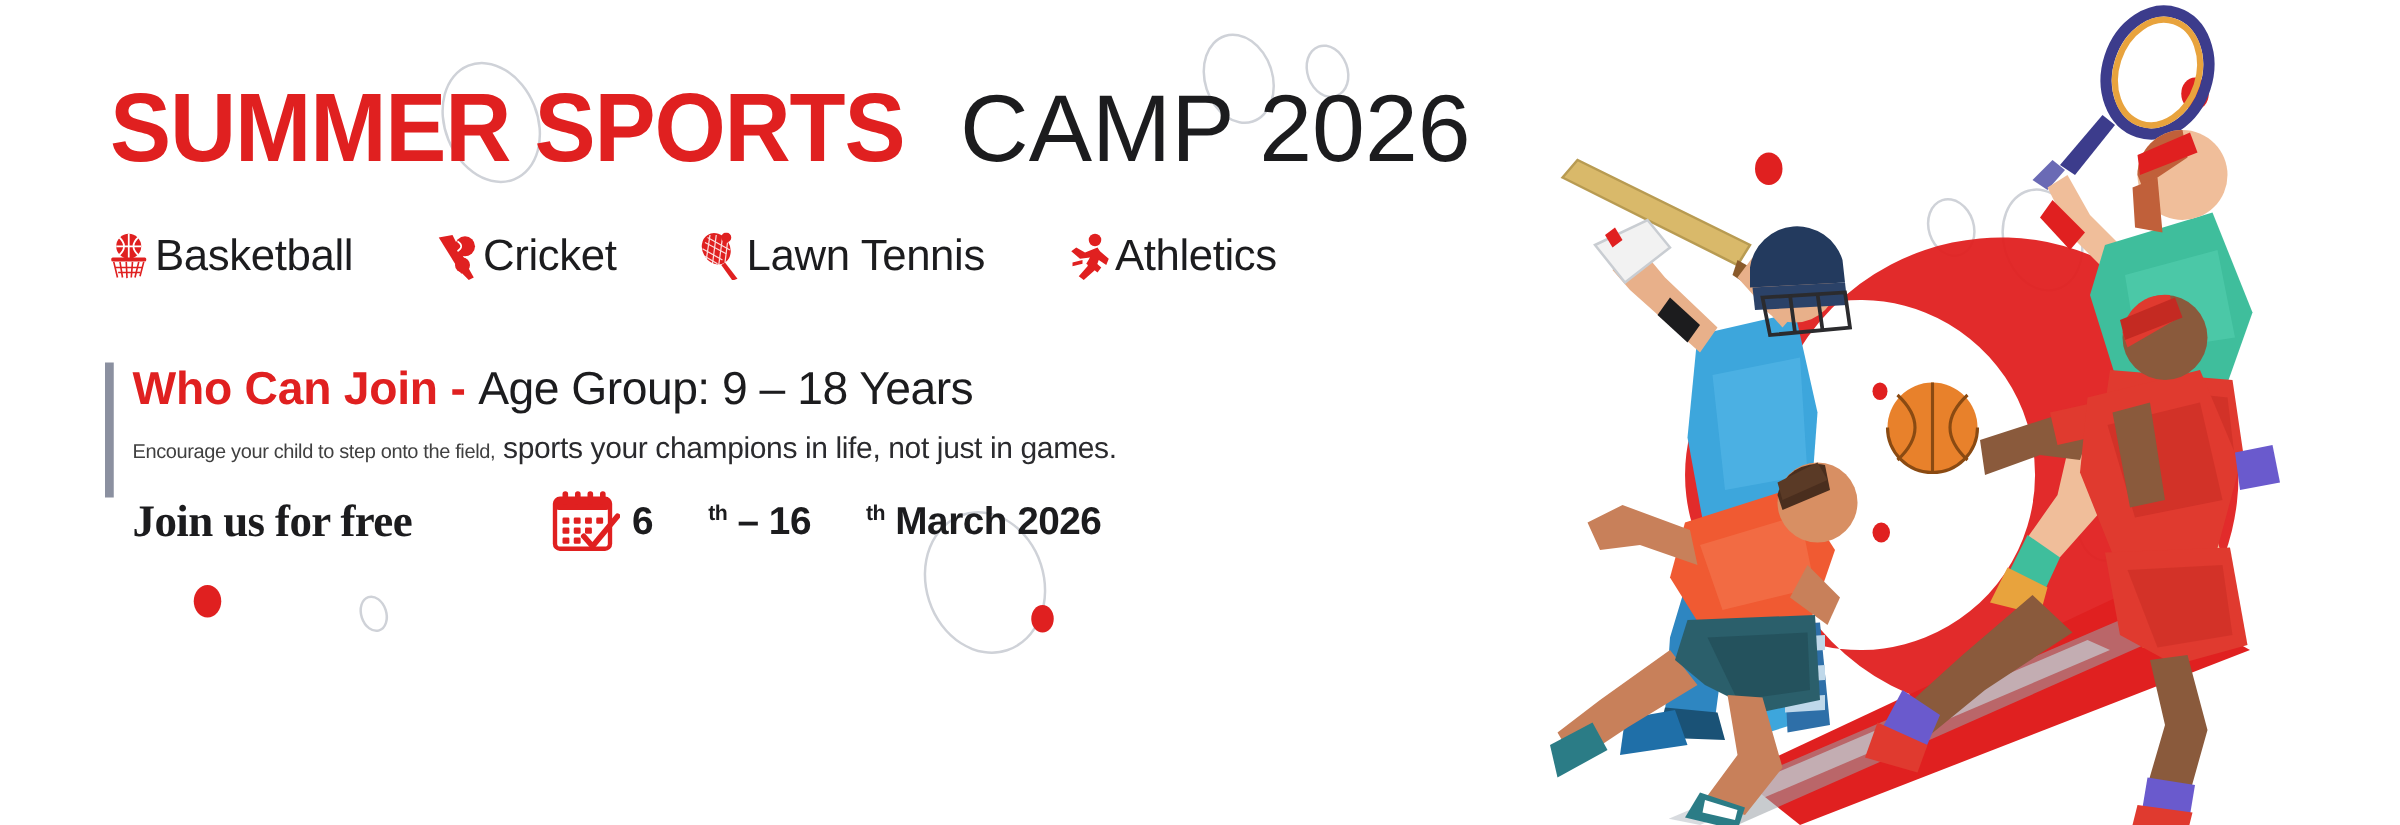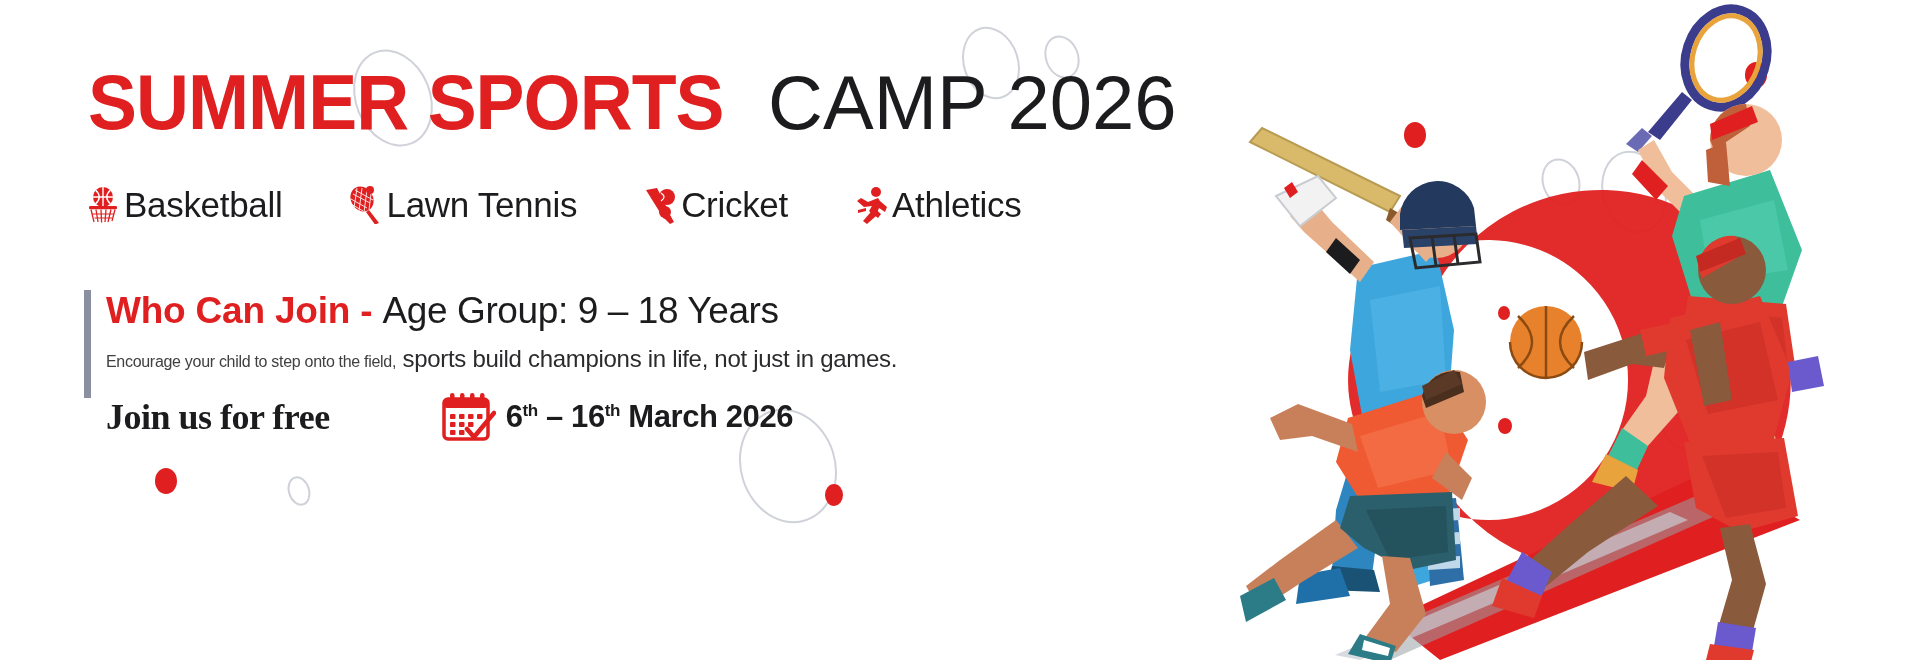--- a/index.html
+++ b/index.html
@@ -202,20 +202,21 @@
   .date-text {
     font-weight: 700;
     font-size: 31px;
     color: #1c1c1e;
     letter-spacing: -0.4px;
   }
   .date-text sup {
     font-size: 0.55em;
     vertical-align: super;
     font-weight: 700;
+    margin-left: 44px;
   }
 
   
   .art {
     position: absolute;
     right: 0;
     top: 0;
     width: 680px;
     height: 660px;
     z-index: 4;
@@ -401,61 +402,61 @@
               <circle cx="17" cy="11" r="10" fill="#E02020"></circle>
               <path d="M7 11 L27 11 M17 1 L17 21 M9.5 4 Q17 11 9.5 18 M24.5 4 Q17 11 24.5 18" stroke="#ffffff" stroke-width="1.4" fill="none"></path>
               <rect x="3" y="20" width="28" height="3.2" rx="1.2" fill="#E02020"></rect>
               <path d="M5 23.5 L8 36 M10 23.5 L12 36 M15 23.5 L15.6 36.5 M20 23.5 L19 36 M25 23.5 L22 36 M29 23.5 L26 35" stroke="#E02020" stroke-width="1.3" fill="none"></path>
               <path d="M6 28 L28 28 M8.5 32 L26 32" stroke="#E02020" stroke-width="1.1" fill="none"></path>
             </svg></span>
           <span class="sport-label">Basketball</span>
         </div>
         <div class="sport-item">
           <span class="sport-icon"><svg viewBox="0 0 34 38" width="34" height="38" xmlns="http://www.w3.org/2000/svg">
+              <path d="M3 4 L14 2 L27 28 L21 33 Z" fill="#E02020"></path>
+              <path d="M20 31 L26 27 L31 36 L27 38 Z" fill="#E02020"></path>
+              <circle cx="24" cy="11" r="8" fill="#E02020"></circle>
+              <path d="M18 7 Q24 11 18 15" stroke="#ffffff" stroke-width="1.3" fill="none"></path>
+              <circle cx="22" cy="26" r="6" fill="#E02020"></circle>
+            </svg></span>
+          <span class="sport-label">Cricket</span>
+        </div>
+        <div class="sport-item">
+          <span class="sport-icon"><svg viewBox="0 0 34 38" width="34" height="38" xmlns="http://www.w3.org/2000/svg">
               <ellipse cx="14" cy="13" rx="11" ry="13" fill="#E02020" transform="rotate(-32 14 13)"></ellipse>
               <g stroke="#ffffff" stroke-width="1" opacity="0.85">
                 <path d="M5 8 L22 17 M7 4 L25 14 M3 13 L19 22 M3 18 L15 25"></path>
                 <path d="M9 2 L6 22 M14 2 L11 25 M19 4 L16 26 M23 8 L21 24"></path>
               </g>
               <path d="M21 24 L31 37 L27 38.5 L18 26 Z" fill="#E02020"></path>
               <circle cx="22" cy="4" r="4" fill="#E02020"></circle>
             </svg></span>
           <span class="sport-label">Lawn Tennis</span>
         </div>
         <div class="sport-item">
           <span class="sport-icon"><svg viewBox="0 0 34 38" width="34" height="38" xmlns="http://www.w3.org/2000/svg">
-              <path d="M3 4 L14 2 L27 28 L21 33 Z" fill="#E02020"></path>
-              <path d="M20 31 L26 27 L31 36 L27 38 Z" fill="#E02020"></path>
-              <circle cx="24" cy="11" r="8" fill="#E02020"></circle>
-              <path d="M18 7 Q24 11 18 15" stroke="#ffffff" stroke-width="1.3" fill="none"></path>
-              <circle cx="22" cy="26" r="6" fill="#E02020"></circle>
-            </svg></span>
-          <span class="sport-label">Cricket</span>
-        </div>
-        <div class="sport-item">
-          <span class="sport-icon"><svg viewBox="0 0 34 38" width="34" height="38" xmlns="http://www.w3.org/2000/svg">
               <circle cx="22" cy="6" r="5" fill="#E02020"></circle>
               <path d="M24 12 L14 16 L7 12 L3 15 L10 21 L18 20 L16 27 L9 35 L13 38 L22 30 L25 22 L31 26 L33 21 L26 15 Z" fill="#E02020"></path>
               <path d="M18 20 L27 28 L24 32 L15 25 Z" fill="#E02020"></path>
               <path d="M4 24 L12 22 L12 25 L4 27 Z" fill="#E02020"></path>
             </svg></span>
           <span class="sport-label">Athletics</span>
         </div>
       </div>
 
     <div class="info-block">
       <div class="accent-bar"></div>
       <div class="info-inner">
 
         <div class="who-line">
           <span class="who-strong">Who Can Join - </span><span class="who-rest">Age Group: 9 – 18 Years</span>
         </div>
 
         <div class="encourage-line">
-          <span class="encourage-strong">Encourage your child to step onto the field,</span><span class="encourage-rest"> sports build champions in life, not just in games.</span>
+          <span class="encourage-strong">Encourage your child to step onto the field,</span><span class="encourage-rest"> sports your champions in life, not just in games.</span>
         </div>
 
         <div class="join-row">
           <span class="join-text">Join us for free</span>
 
           <span class="date-group">
             <span class="calendar-icon">
               <svg viewBox="0 0 56 52" width="56" height="52" xmlns="http://www.w3.org/2000/svg">
                 <rect x="4" y="8" width="44" height="40" rx="4" fill="none" stroke="#E02020" stroke-width="3.5"></rect>
                 <rect x="4" y="8" width="44" height="9" rx="3" fill="#E02020"></rect>

